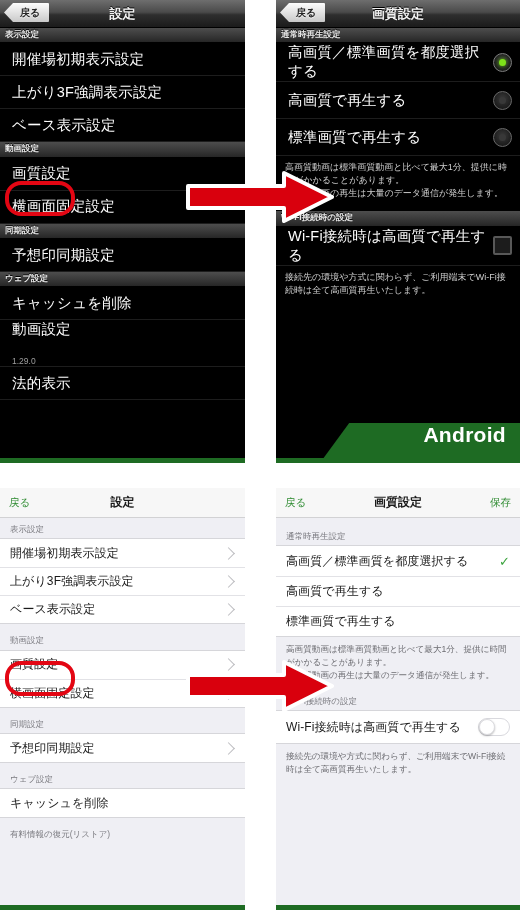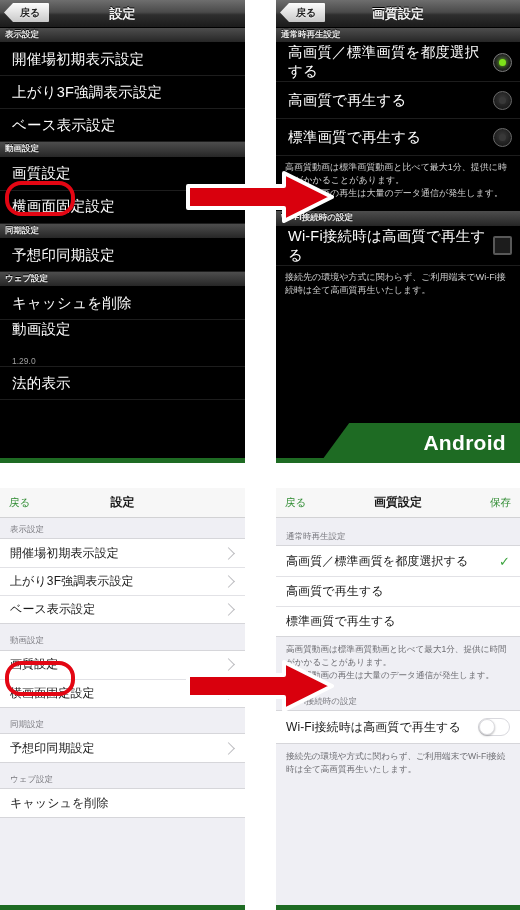--- a/index.html
+++ b/index.html
@@ -213,21 +213,20 @@
   .banner {
     position: absolute;
     right: 0;
     bottom: 0;
     height: 40px;
     width: 100%;
     background: #1e6b23;
     -webkit-clip-path: polygon(30% 0%, 100% 0%, 100% 100%, 18% 100%);
     clip-path: polygon(30% 0%, 100% 0%, 100% 100%, 18% 100%);
     display: flex;
-    align-items: center;
     justify-content: flex-end;
     box-sizing: border-box;
     padding-right: 14px;
   }
   .banner-label {
     color: #ffffff;
     font-size: 21px;
     font-weight: bold;
     letter-spacing: .3px;
   }
@@ -397,20 +396,21 @@
       </div>
     </div>
 
     <div class="ios-secheader" style="padding-top:12px;">ウェブ設定</div>
     <div class="ios-group">
       <div class="ios-row">
         <span class="ios-row-label">キャッシュを削除</span>
       </div>
     </div>
 
+    <div class="ios-secheader" style="padding-top:12px;">有料情報の復元(リストア)</div>
 
     <div class="banner-strip"></div>
   </div>
 
   <div class="phone iphone" style="left:276px; top:488px; width:244px; height:422px;">
     <div class="ios-titlebar">
       <span class="ios-back">戻る</span>
       <span class="ios-title">画質設定</span>
       <span class="ios-spacer"></span>
       <span class="ios-save">保存</span>

